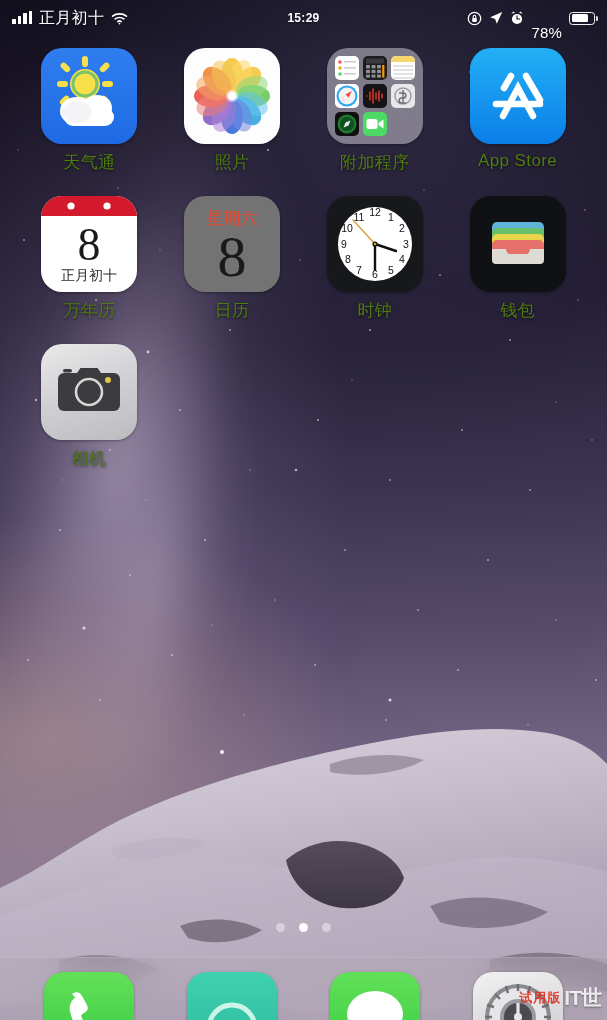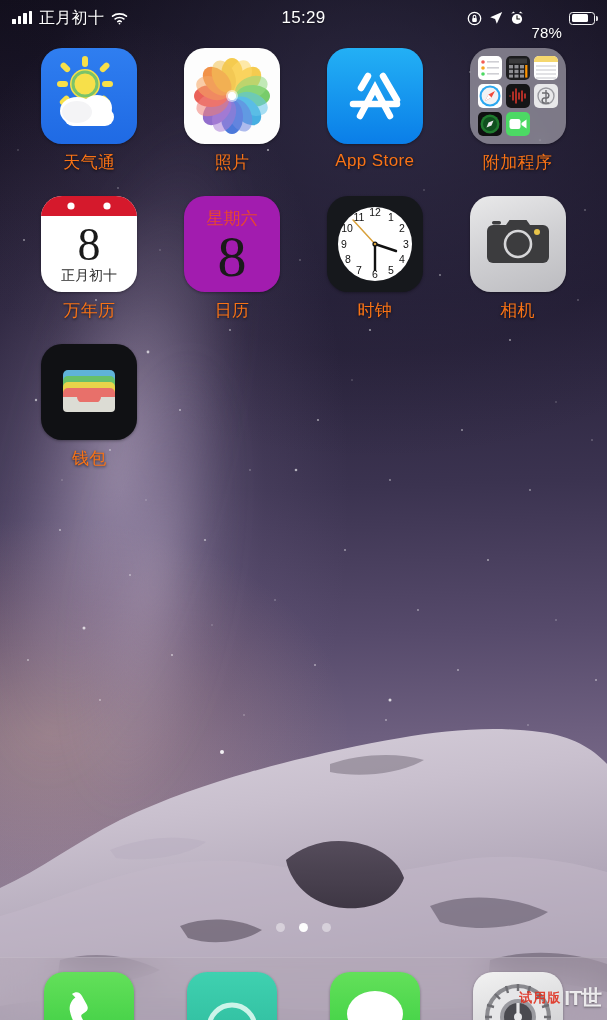--- a/index.html
+++ b/index.html
@@ -84,23 +84,23 @@
     align-items: center;
     gap: 7px;
   }
   .sb-center {
     position: absolute;
     left: 0; right: 0;
     justify-content: center;
     pointer-events: none;
   }
   .sb-time {
-    font-size: 17px;
+    font-size: 12px;
     letter-spacing: .3px;
-    font-weight: 400;
+    font-weight: 700;
     text-align: center;
   }
   .carrier {
     font-size: 16px;
     letter-spacing: .3px;
   }
   .sigbars {
     display: flex;
     align-items: flex-end;
     gap: 2px;
@@ -159,21 +159,21 @@
   .icon {
     width: 96px;
     height: 96px;
     border-radius: 21px;
     position: relative;
     overflow: hidden;
     box-shadow: 0 1px 3px rgba(0,0,0,.35);
   }
   .label {
     margin-top: 7px;
-    color: #f97316;
+    color: #4d7c0f;
     font-size: 17px;
     letter-spacing: .4px;
     text-shadow: 0 1px 3px rgba(0,0,0,.7);
     white-space: nowrap;
   }
 
   
   .ic-weather { background: linear-gradient(180deg,#2f7ef0 0%,#1f6ae4 100%); }
   
   .ic-photos { background: #fdfdfd; }
@@ -191,21 +191,21 @@
   .mini {
     border-radius: 5px;
     overflow: hidden;
     position: relative;
   }
   
   .ic-appstore { background: linear-gradient(180deg,#23b0f5 0%,#0a7ee8 100%); }
   
   .ic-wannianli { background: #fff; }
   
-  .ic-calendar { background: #a21caf; }
+  .ic-calendar { background: #737373; }
   
   .ic-clock { background: #16181c; }
   
   .ic-wallet { background: #101114; }
   
   .ic-camera { background: linear-gradient(160deg,#e9e9ea 0%,#cfcfd2 52%,#bcbcc0 100%); }
 
   
   .dots {
     position: absolute;
@@ -485,34 +485,20 @@
               <ellipse cx="0" cy="-21" rx="11" ry="17" fill="#f2c24e" transform="rotate(337)"></ellipse>
             </g>
             <circle cx="0" cy="0" r="6" fill="#ffffff" opacity=".55"></circle>
           </g>
         </svg>
       </div>
       <div class="label">照片</div>
     </div>
 
     <div class="app">
-      <div class="icon ic-appstore">
-        <svg viewBox="0 0 96 96" width="96" height="96">
-          <g stroke="#ffffff" stroke-width="6.5" stroke-linecap="round" fill="none">
-            <path d="M33 68 L48 40 L63 68"></path>
-            <path d="M26 56 L70 56"></path>
-            <path d="M41 28 L34 40"></path>
-            <path d="M56 28 L70 52"></path>
-          </g>
-        </svg>
-      </div>
-      <div class="label">App Store</div>
-    </div>
-
-    <div class="app">
       <div class="icon ic-folder">
         <div class="mini" style="background:#fff">
           <svg viewBox="0 0 24 24" width="100%" height="100%">
             <circle cx="5" cy="6" r="1.8" fill="#f25c54"></circle>
               <rect x="9" y="5" width="12" height="1.6" fill="#cfcfd4"></rect>
             <circle cx="5" cy="12" r="1.8" fill="#f5a623"></circle>
               <rect x="9" y="11" width="12" height="1.6" fill="#cfcfd4"></rect>
             <circle cx="5" cy="18" r="1.8" fill="#4cd964"></circle>
               <rect x="9" y="17" width="12" height="1.6" fill="#cfcfd4"></rect>
           </svg>
@@ -583,20 +569,34 @@
         </div>
         <div class="mini" style="background:#4cd964">
           <svg viewBox="0 0 24 24" width="100%" height="100%">
             <rect x="3.5" y="7" width="11" height="10" rx="2.2" fill="#fff"></rect>
             <path d="M15.5 11 L20.5 7.5 V16.5 L15.5 13 Z" fill="#fff"></path>
           </svg>
         </div>
         <div class="mini"></div>
       </div>
       <div class="label">附加程序</div>
+    </div>
+
+    <div class="app">
+      <div class="icon ic-appstore">
+        <svg viewBox="0 0 96 96" width="96" height="96">
+          <g stroke="#ffffff" stroke-width="6.5" stroke-linecap="round" fill="none">
+            <path d="M33 68 L48 40 L63 68"></path>
+            <path d="M26 56 L70 56"></path>
+            <path d="M41 28 L34 40"></path>
+            <path d="M56 28 L70 52"></path>
+          </g>
+        </svg>
+      </div>
+      <div class="label">App Store</div>
     </div>
 
     <div class="app">
       <div class="icon ic-wannianli">
         <svg viewBox="0 0 96 96" width="96" height="96">
           <rect x="0" y="0" width="96" height="20" fill="#d5192c"></rect>
           <circle cx="30" cy="10" r="3.6" fill="#fff"></circle>
             <circle cx="66" cy="10" r="3.6" fill="#fff"></circle>
           <text x="48" y="64" text-anchor="middle" font-family="Liberation Serif, serif" font-size="46" fill="#1a1a1a">8</text>
           <text x="48" y="84" text-anchor="middle" font-family="Liberation Sans, sans-serif" font-size="14" fill="#2a2a2a">正月初十</text>
@@ -637,45 +637,45 @@
           <line x1="48" y1="48" x2="69" y2="55" stroke="#111" stroke-width="2.4" stroke-linecap="round"></line>
           <line x1="48" y1="48" x2="26" y2="24" stroke="#d8a13c" stroke-width="1.5" stroke-linecap="round"></line>
           <circle cx="48" cy="48" r="2.6" fill="#111"></circle>
           <circle cx="48" cy="48" r="1.3" fill="#d8a13c"></circle>
         </svg>
       </div>
       <div class="label">时钟</div>
     </div>
 
     <div class="app">
+      <div class="icon ic-wallet">
+        <svg viewBox="0 0 96 96" width="96" height="96">
+          <rect x="22" y="26" width="52" height="40" rx="5" fill="#5fb3d9"></rect>
+          <rect x="22" y="32" width="52" height="34" rx="5" fill="#67c06a"></rect>
+          <rect x="22" y="38" width="52" height="28" rx="5" fill="#e8d44a"></rect>
+          <rect x="22" y="44" width="52" height="22" rx="5" fill="#e8706a"></rect>
+          <path d="M22 53 h14 a6 6 0 0 0 6 6 h12 a6 6 0 0 0 6 -6 h14 a5 5 0 0 1 0 0 v8 a5 5 0 0 1 -5 5 h-42 a5 5 0 0 1 -5 -5 z" fill="#dcdcd4"></path>
+          <rect x="22" y="58" width="52" height="10" rx="4" fill="#dcdcd4"></rect>
+        </svg>
+      </div>
+      <div class="label">钱包</div>
+    </div>
+
+    <div class="app">
       <div class="icon ic-camera">
         <svg viewBox="0 0 96 96" width="96" height="96">
           <rect x="17" y="29" width="62" height="38" rx="6" fill="#3c3c3e"></rect>
           <path d="M36 29 l3.5 -5 h17 l3.5 5 z" fill="#3c3c3e"></path>
           <rect x="22" y="25" width="9" height="3.5" rx="1.7" fill="#3c3c3e"></rect>
           <circle cx="48" cy="48" r="13" fill="none" stroke="#d6d6d8" stroke-width="2.6"></circle>
           <circle cx="48" cy="48" r="10" fill="#3c3c3e"></circle>
           <circle cx="67" cy="36" r="3" fill="#e8c44a"></circle>
         </svg>
       </div>
       <div class="label">相机</div>
-    </div>
-
-    <div class="app">
-      <div class="icon ic-wallet">
-        <svg viewBox="0 0 96 96" width="96" height="96">
-          <rect x="22" y="26" width="52" height="40" rx="5" fill="#5fb3d9"></rect>
-          <rect x="22" y="32" width="52" height="34" rx="5" fill="#67c06a"></rect>
-          <rect x="22" y="38" width="52" height="28" rx="5" fill="#e8d44a"></rect>
-          <rect x="22" y="44" width="52" height="22" rx="5" fill="#e8706a"></rect>
-          <path d="M22 53 h14 a6 6 0 0 0 6 6 h12 a6 6 0 0 0 6 -6 h14 a5 5 0 0 1 0 0 v8 a5 5 0 0 1 -5 5 h-42 a5 5 0 0 1 -5 -5 z" fill="#dcdcd4"></path>
-          <rect x="22" y="58" width="52" height="10" rx="4" fill="#dcdcd4"></rect>
-        </svg>
-      </div>
-      <div class="label">钱包</div>
     </div>
     <div></div>
     <div></div>
     <div></div>
   </div>
 
   <div class="dots">
     <span class="dot"></span>
     <span class="dot active"></span>
     <span class="dot"></span>

